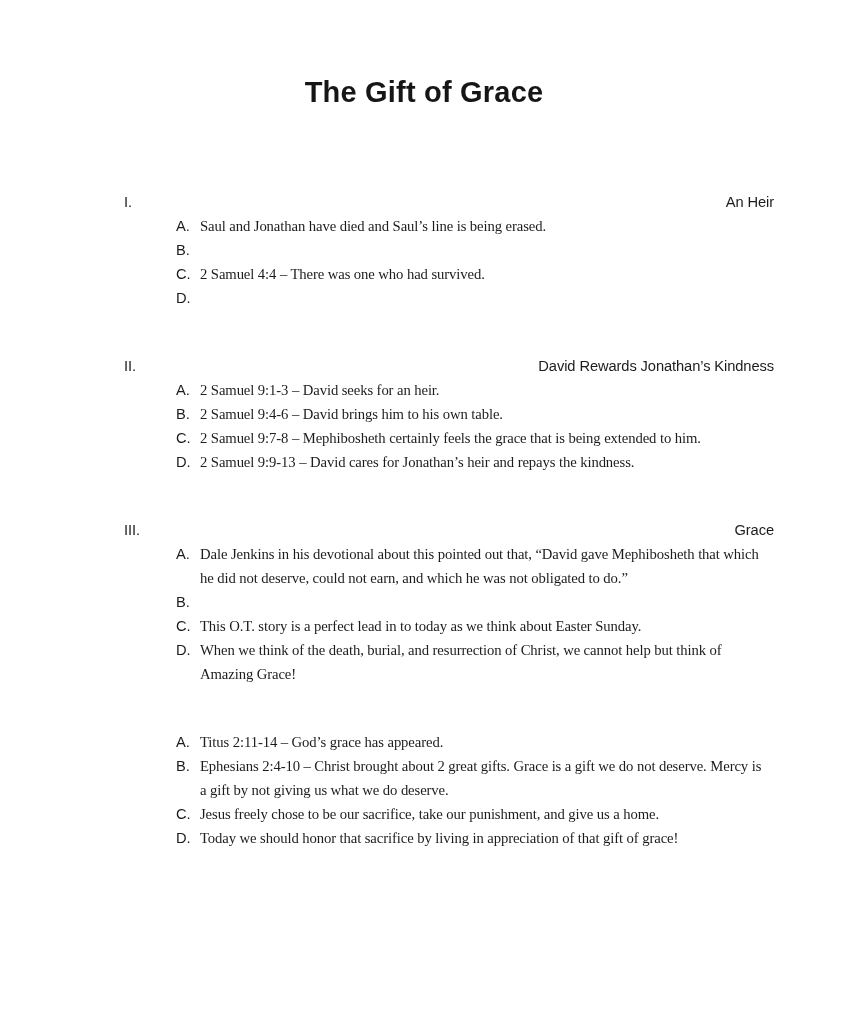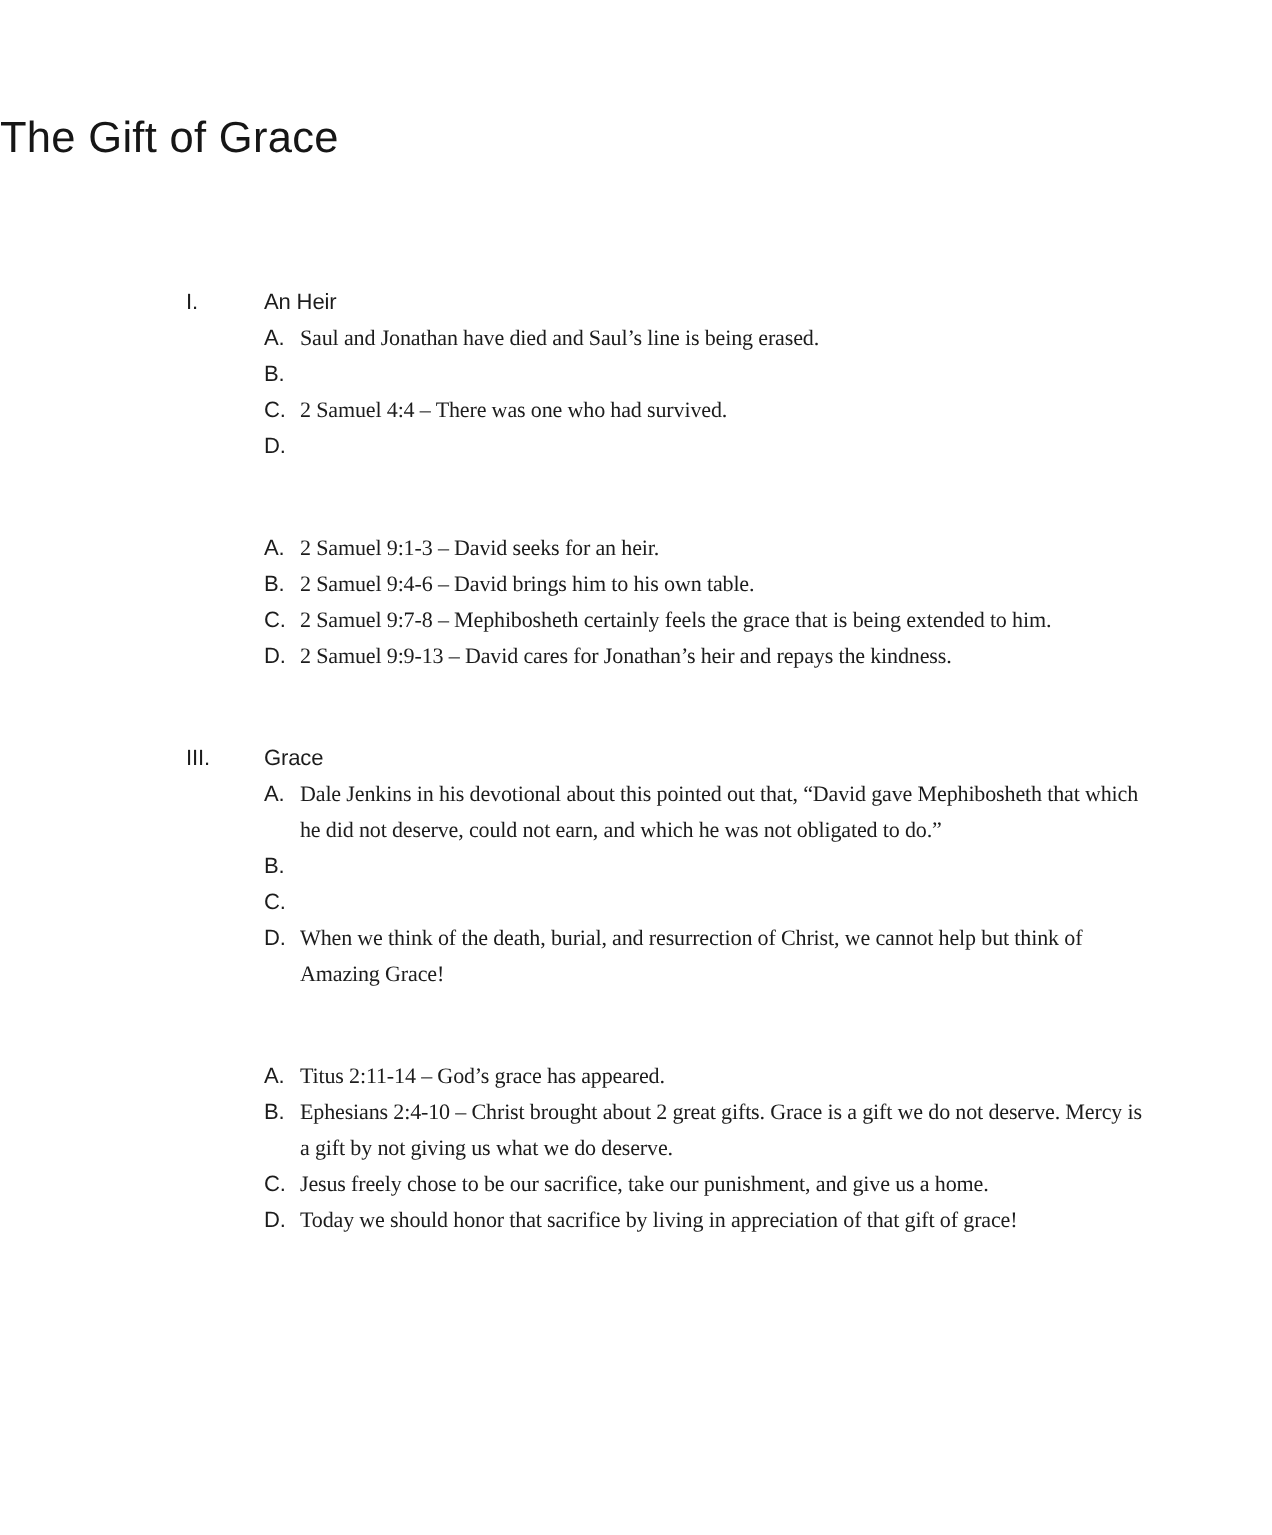--- a/index.html
+++ b/index.html
@@ -16,23 +16,23 @@
   }
   .page {
     width: 848px;
     height: 1023px;
     background: #ffffff;
     box-sizing: border-box;
     padding-top: 72px;
   }
   .doc-title {
     margin: 0;
-    text-align: left;
+    text-align: center;
     font-size: 29px;
-    font-weight: 400;
+    font-weight: 700;
     line-height: 40px;
     letter-spacing: 0.2px;
     color: #161616;
   }
   .outline {
     margin-top: 78px;
     margin-left: 124px;
     width: 650px;
   }
   .section + .section {
@@ -42,20 +42,21 @@
     display: flex;
     font-size: 14.7px;
     line-height: 24px;
     letter-spacing: -0.1px;
   }
   .numeral {
     flex: 0 0 52px;
   }
   .sec-title {
     flex: 1 1 auto;
+    text-align: right;
   }
   .items {
     margin-left: 52px;
   }
   .item {
     display: flex;
     font-size: 14.7px;
     line-height: 24px;
     letter-spacing: -0.1px;
   }
@@ -94,20 +95,24 @@
           <span class="marker">C.</span>
           <span class="text">2 Samuel 4:4 – There was one who had survived.</span>
         </div>
         <div class="item">
           <span class="marker">D.</span>
         </div>
       </div>
     </div>
 
     <div class="section">
+      <div class="sec-header">
+        <span class="numeral">II.</span>
+        <span class="sec-title">David Rewards Jonathan’s Kindness</span>
+      </div>
       <div class="items">
         <div class="item">
           <span class="marker">A.</span>
           <span class="text">2 Samuel 9:1-3 – David seeks for an heir.</span>
         </div>
         <div class="item">
           <span class="marker">B.</span>
           <span class="text">2 Samuel 9:4-6 – David brings him to his own table.</span>
         </div>
         <div class="item">
@@ -129,20 +134,21 @@
       <div class="items">
         <div class="item">
           <span class="marker">A.</span>
           <span class="text">Dale Jenkins in his devotional about this pointed out that, “David gave Mephibosheth that which he did not deserve, could not earn, and which he was not obligated to do.”</span>
         </div>
         <div class="item">
           <span class="marker">B.</span>
         </div>
         <div class="item">
           <span class="marker">C.</span>
+          <span class="text">This O.T. story is a perfect lead in to today as we think about Easter Sunday.</span>
         </div>
         <div class="item">
           <span class="marker">D.</span>
           <span class="text">When we think of the death, burial, and resurrection of Christ, we cannot help but think of Amazing Grace!</span>
         </div>
       </div>
     </div>
 
     <div class="section">
       <div class="items">

